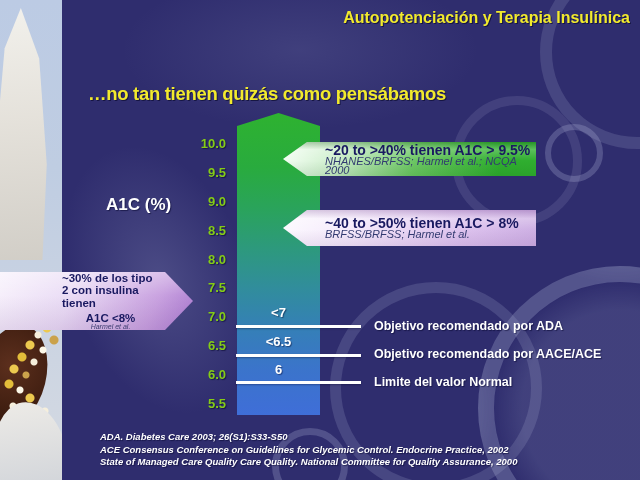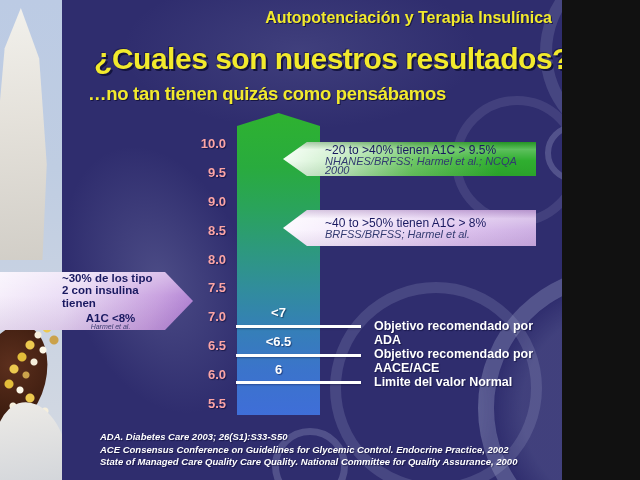--- a/index.html
+++ b/index.html
@@ -1,17 +1,17 @@
 <!DOCTYPE html>
 <html><head>
 <meta charset="utf-8">
 <style>
   html,body{margin:0;padding:0;background:#111;}
   .slide{
-    position:relative;width:562px;height:480px;overflow:hidden;
+    position:relative;width:640px;height:480px;overflow:hidden;
     background:#2f2d6e;
     font-family:"Liberation Sans", sans-serif;
   }
   
   .deco{position:absolute;border-radius:50%;pointer-events:none;z-index:1;}
   .d1{left:540px;top:-45px;width:170px;height:170px;border:12px solid rgba(165,170,205,.20);}
   .d2{left:452px;top:96px;width:112px;height:112px;border:9px solid rgba(165,170,205,.16);}
   .d3{left:545px;top:124px;width:46px;height:46px;border:6px solid rgba(175,180,215,.28);}
   .d4{left:478px;top:266px;width:252px;height:252px;border:16px solid rgba(180,185,220,.28);
       background:radial-gradient(circle, rgba(120,125,170,.25) 55%, rgba(60,60,110,.0) 72%);}
@@ -81,21 +81,21 @@
   }
   
   .ylabel{
     position:absolute;left:106px;top:195px;z-index:4;
     font-size:17px;font-weight:bold;color:#fff;text-shadow:1px 1px 1px rgba(0,0,40,.5);
   }
   .ticks{
     position:absolute;left:178px;top:137px;width:48px;height:273px;z-index:4;
     display:flex;flex-direction:column;justify-content:space-between;align-items:flex-end;
   }
-  .ticks span{font-size:13px;font-weight:bold;color:#fca5a5;line-height:13px;
+  .ticks span{font-size:13px;font-weight:bold;color:#84cc16;line-height:13px;
     text-shadow:1px 1px 1px rgba(0,0,40,.5);}
   .a1c-bar{
     position:absolute;left:237px;top:113px;width:83px;height:302px;z-index:3;
     clip-path:polygon(50% 0, 100% 13px, 100% 100%, 0 100%, 0 13px);
     background:linear-gradient(180deg,
       #2eb230 0%, #29ab3e 18%, #2aa35c 32%, #2d997d 45%,
       #318d9c 58%, #357fb8 72%, #3b74cb 85%, #3f6ed8 100%);
   }
   .thr-value{position:absolute;left:237px;width:83px;z-index:5;text-align:center;
     font-size:13px;font-weight:bold;color:#fff;text-shadow:1px 1px 1px rgba(0,0,40,.45);}
@@ -114,21 +114,21 @@
     padding-left:42px;box-sizing:border-box;
   }
   .co-green{top:142px;height:34px;
     background:
       linear-gradient(180deg, rgba(10,80,10,.28) 0%, rgba(255,255,255,.22) 22%, rgba(255,255,255,0) 55%, rgba(10,80,10,.12) 100%),
       linear-gradient(100deg,#f6fff6 0%,#cdeecb 22%,#6cc763 52%,#2fae2f 85%);}
   .co-lav{top:210px;height:36px;
     background:
       linear-gradient(180deg, rgba(90,40,120,.22) 0%, rgba(255,255,255,.25) 24%, rgba(255,255,255,0) 55%, rgba(90,40,120,.10) 100%),
       linear-gradient(100deg,#fdfaff 0%,#f3e7fa 30%,#ddc3ee 70%,#cdafe3 100%);}
-  .co-main{font-size:12px;font-weight:normal;color:#191960;line-height:12px;}
+  .co-main{font-size:14px;font-weight:bold;color:#191960;line-height:12px;}
   .co-src{font-size:11px;font-style:italic;color:#323a70;line-height:9px;margin-top:1px;}
   .callout-right{
     position:absolute;left:0;top:272px;width:193px;height:58px;z-index:6;
     clip-path:polygon(0 0, calc(100% - 28px) 0, 100% 50%, calc(100% - 28px) 100%, 0 100%);
     background:
       linear-gradient(180deg, rgba(255,255,255,.30) 0%, rgba(255,255,255,0) 40%, rgba(80,30,110,.10) 100%),
       linear-gradient(115deg,#f8f2fc 0%,#eadcf5 38%,#c9a2e0 78%,#ab7bd0 100%);
     display:flex;flex-direction:column;justify-content:center;
     padding:4px 34px 4px 62px;box-sizing:border-box;align-items:center;
   }
@@ -157,23 +157,23 @@
   <div class="deco d8"></div>
 
   <div class="photo-strip">
     <div class="petal-top"></div>
     <div class="flower-center"></div>
     <div class="florets"></div>
     <div class="petal-bottom"></div>
   </div>
 
   <div class="kicker">Autopotenciación y Terapia Insulínica</div>
-  <div class="title">¿Cuales son nuestros resultados?</div>
   <div class="subtitle">…no tan tienen quizás como pensábamos</div>
 
+  <div class="ylabel">A1C (%)</div>
   <div class="ticks">
     <span>10.0</span>
     <span>9.5</span>
     <span>9.0</span>
     <span>8.5</span>
     <span>8.0</span>
     <span>7.5</span>
     <span>7.0</span>
     <span>6.5</span>
     <span>6.0</span>

